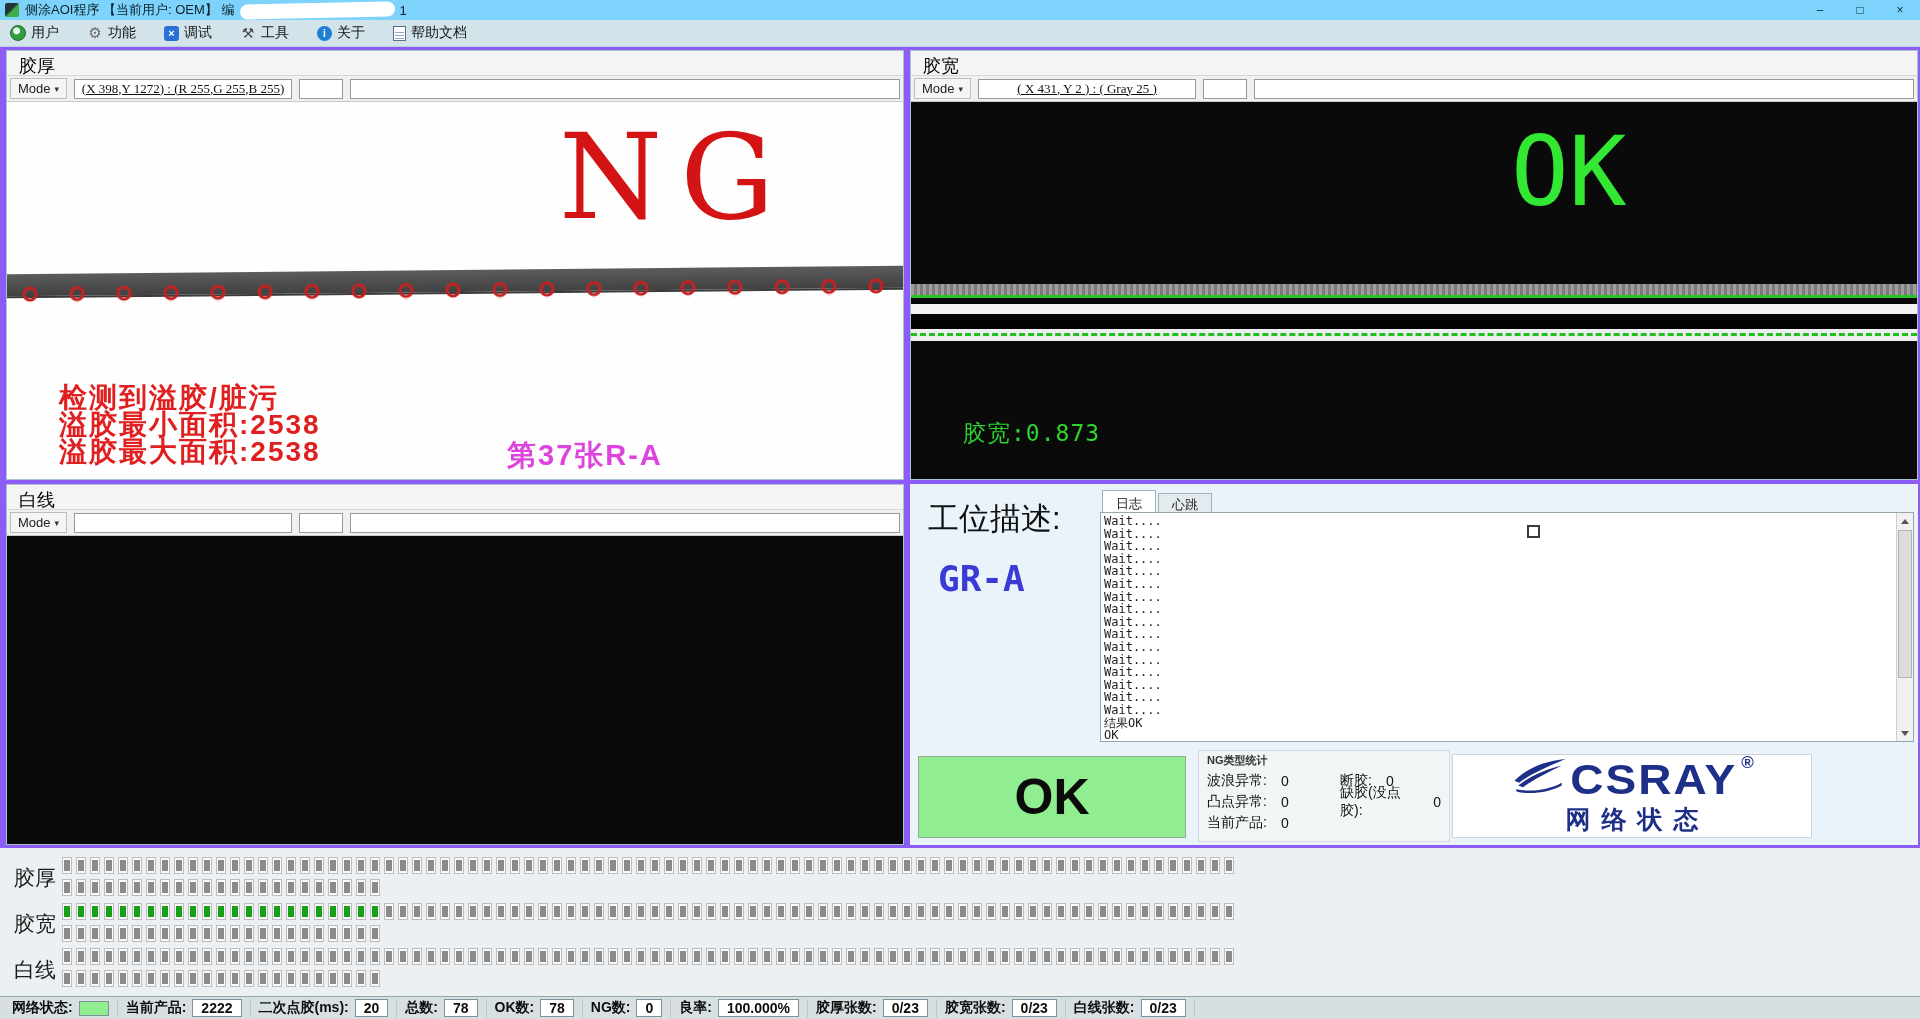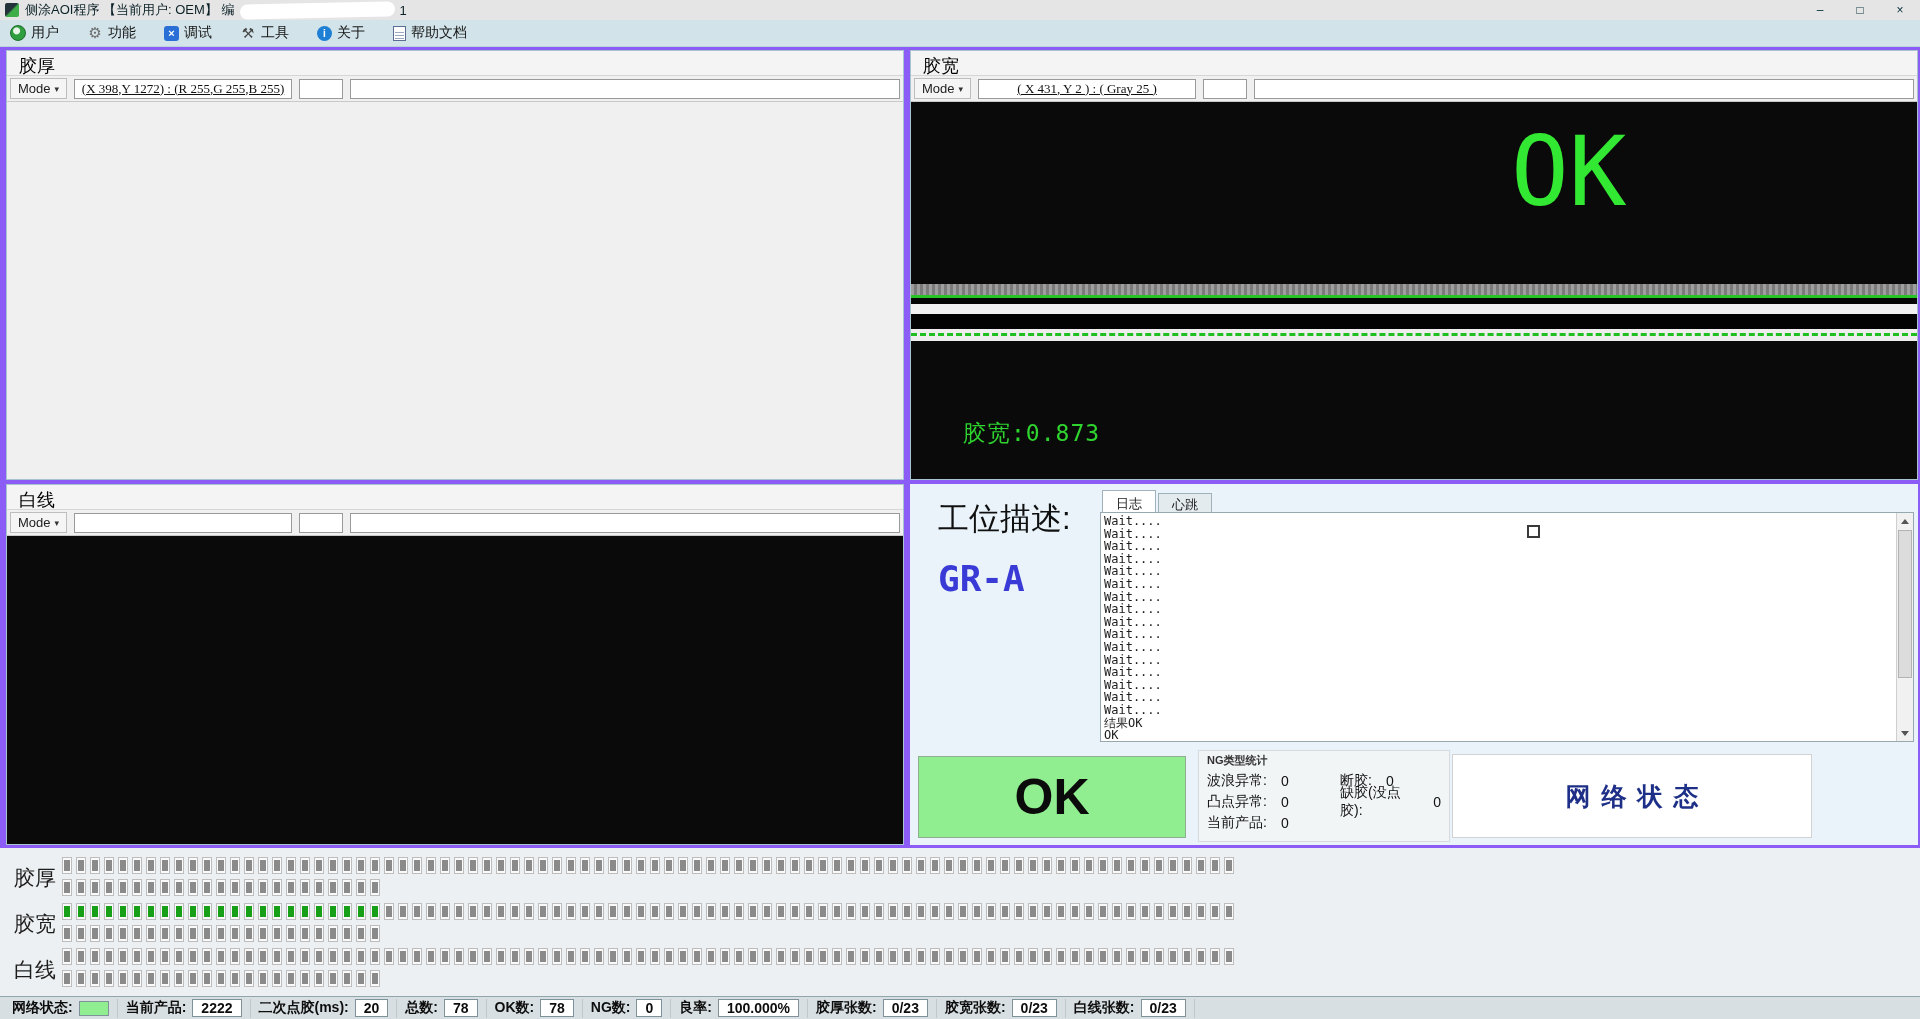--- a/index.html
+++ b/index.html
@@ -1,21 +1,21 @@
 <!DOCTYPE html>
 <html><head>
 <meta charset="utf-8">
 <style>
   * { margin:0; padding:0; box-sizing:border-box; }
   html,body { width:1920px; height:1019px; overflow:hidden; }
   body { font-family:"Liberation Sans", sans-serif; background:#c6e2f1; }
   .window { position:relative; width:1920px; height:1019px; }
 
   
-  .titlebar { position:relative; height:20px; background:#e5e5e5; display:flex; align-items:center; padding:0 0 0 5px; }
+  .titlebar { position:relative; height:20px; background:#7dd3fc; display:flex; align-items:center; padding:0 0 0 5px; }
   .app-icon { width:14px; height:14px; border-radius:2px; background:linear-gradient(135deg,#24333a 45%,#3fae49 55%); margin-right:6px; flex:0 0 auto; }
   .title-text { font-size:13px; color:#0c2228; white-space:nowrap; display:flex; align-items:center; }
   .redaction { display:inline-block; width:155px; height:15px; background:#ffffff; border-radius:8px; margin:0 4px 0 6px; transform:rotate(-1.2deg); }
   .win-controls { margin-left:auto; display:flex; height:20px; }
   .win-btn { width:40px; height:20px; display:flex; align-items:center; justify-content:center; font-size:12px; color:#07313b; cursor:default; }
 
   
   .menubar { height:27px; background:#d2e4ea; border-bottom:1px solid #b9d2db; display:flex; align-items:center; gap:28px; padding:0 0 0 10px; }
   .menu-item { display:flex; align-items:center; gap:5px; font-size:14px; color:#151515; }
   .mi { width:16px; height:16px; display:flex; align-items:center; justify-content:center; flex:0 0 auto; }
@@ -61,21 +61,21 @@
   .s-greenline { height:3px; background:#27c427; }
   .s-black1 { height:6px; background:#060606; }
   .s-white1 { height:10px; background:#f2f2f2; }
   .s-black2 { height:15px; background:#030303; }
   .s-white2 { height:12px; background:#eeeeee; position:relative; }
   .s-dash { position:absolute; left:0; right:0; top:4px; border-top:3px dashed #1fbf1f; }
   .measure-text { position:absolute; left:52px; top:316px; font-family:"DejaVu Sans Mono", monospace; font-size:23px; letter-spacing:1px; }
 
   
   .br-region { position:absolute; left:910px; top:437px; width:1008px; height:361px; background:#e9f3f9; }
-  .station-label { position:absolute; left:18px; top:14px; font-size:31px; color:#101010;margin-left:10px; }
+  .station-label { position:absolute; left:18px; top:14px; font-size:31px; color:#101010; }
   .station-value { position:absolute; left:28px; top:74px; font-family:"DejaVu Sans Mono", monospace; font-size:36px; font-weight:bold; }
 
   .log-panel { position:absolute; left:190px; top:6px; width:814px; height:252px; }
   .tab-strip { height:22px; display:flex; align-items:flex-end; gap:2px; padding-left:2px; }
   .tab { font-size:13px; color:#222; padding:2px 13px; border:1px solid #9fb2bb; border-bottom:none; background:#e4ebee; height:19px; }
   .tab.active { background:#fff; height:22px; padding-top:4px; position:relative; z-index:2;font-family:Liberation Mono, monospace; }
   .log-list { position:relative; height:230px; background:#fff; border:1px solid #98a8b0; overflow:hidden; }
   .log-lines { padding:2px 3px; font-family:"DejaVu Sans Mono", monospace; font-size:12px; line-height:12.6px; color:#1c1c1c; }
   .log-checkbox { position:absolute; left:426px; top:12px; width:13px; height:13px; background:#fff; border:2px solid #3a3a3a; }
   .scrollbar { position:absolute; right:0; top:0; bottom:0; width:17px; background:#f1f1f1; border-left:1px solid #cfcfcf; }
@@ -165,20 +165,31 @@
 
     <div class="panel panel-tl">
       <div class="panel-title">胶厚</div>
       <div class="panel-toolbar">
         <div class="mode-btn">
             <span>Mode</span>
           </div>
         <div class="tb-box coord-box">(X 398,Y 1272) : (R 255,G 255,B 255)</div>
         <div class="tb-box small-box"></div>
         <div class="tb-box long-box"></div>
+      </div>
+      <div class="panel-image img-white">
+        <div class="ng-text" style="color: rgb(212, 20, 20);">NG</div>
+        <div class="defect-band"></div>
+        <div class="defect-rings"></div>
+        <div class="overlay-text" style="color: rgb(224, 32, 32);">
+          <div>检测到溢胶/脏污</div>
+          <div>溢胶最小面积:2538</div>
+          <div>溢胶最大面积:2538</div>
+        </div>
+        <div class="frame-label" style="color: rgb(221, 68, 221);">第37张R-A</div>
       </div>
     </div>
 
     <div class="panel panel-tr">
       <div class="panel-title">胶宽</div>
       <div class="panel-toolbar">
         <div class="mode-btn">
             <span>Mode</span>
           </div>
         <div class="tb-box coord-box">( X 431, Y 2 ) : ( Gray 25 )</div>
@@ -283,20 +294,29 @@
               </div>
               <div class="ng-row">
                 <span class="lbl">缺胶(没点胶):</span>
                 <span class="val">0</span>
               </div>
             </div>
         </div>
       </div>
 
       <div class="logo-box" style="color: rgb(29, 47, 135);">
+        <div class="logo-row">
+          <svg class="logo-wing" viewBox="0 0 60 38">
+            <path d="M4 24 C 20 8, 40 3, 58 1 C 40 9, 22 16, 9 26 Z" fill="#1d2f87"></path>
+            <path d="M8 29 C 22 18, 38 12, 54 8 C 38 16, 24 23, 13 31 Z" fill="#1d2f87"></path>
+            <path d="M6 33 C 20 36, 40 34, 54 26 L 54 29 C 40 37, 18 39, 6 35 Z" fill="#1d2f87"></path>
+          </svg>
+          <span class="logo-brand">CSRAY</span>
+          <span class="logo-reg">®</span>
+        </div>
         <div class="logo-sub">网络状态</div>
       </div>
     </div>
 
     <div class="grid-band">
         <div class="grid-label" style="top: 16px;">胶厚</div>
         <div class="grid-label" style="top: 62px;">胶宽</div>
         <div class="grid-label" style="top: 108px;">白线</div>
         <div class="grid-row" style="top: 9px;">
           <span class="cell">

